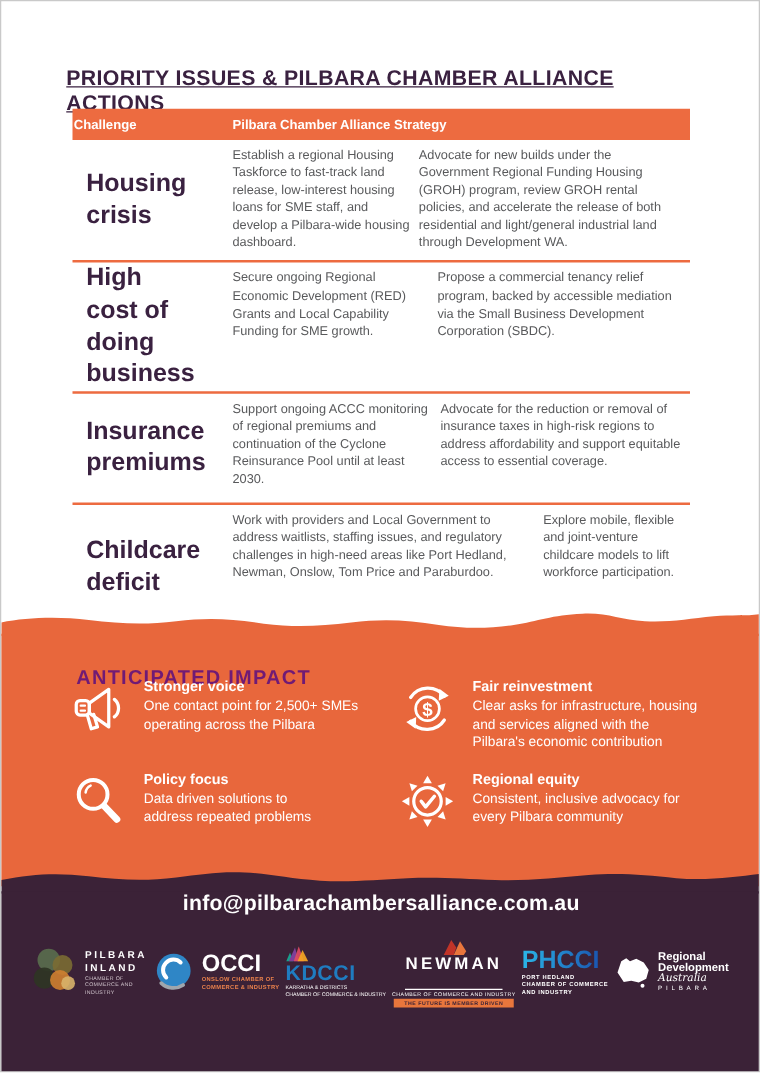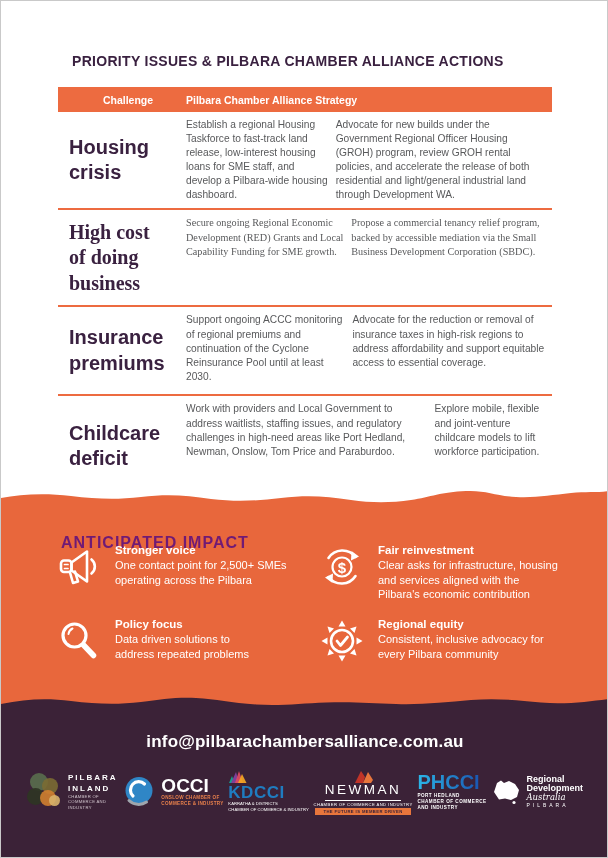--- a/index.html
+++ b/index.html
@@ -10,80 +10,80 @@
     --gray:#58595B;
   }
   html,body{margin:0;padding:0;background:#fff;}
   .page{
     position:relative;width:608px;height:858px;box-sizing:border-box;
     background:#fff;border:1px solid #c9c9c9;overflow:hidden;
     font-family:"Liberation Sans",sans-serif;
   }
   
   .doc-title{
-    position:absolute;left:71px;top:52px;width:500px;
-    font-size:14px;font-weight:bold;letter-spacing:.3px;color:var(--purple);
+    position:absolute;left:52px;top:52px;width:500px;
+    font-size:17px;font-weight:bold;letter-spacing:.3px;color:var(--purple);text-decoration:underline;
   }
   
   .issues-table{position:absolute;left:57px;top:86px;width:494px;}
   .thead{
     display:grid;grid-template-columns:128px 1fr;align-items:center;height:25px;
     background:var(--accent);color:#fff;font-size:10.5px;font-weight:bold;
   }
-  .thead .c1{padding-left:12px;text-align:center;}
+  .thead .c1{padding-left:1px;}
   .trow{display:grid;grid-template-columns:128px 1fr;border-bottom:2px solid var(--accent);}
   .trow.last{border-bottom:none;}
   .challenge{
     padding-left:11px;display:flex;align-items:center;
     font-size:20px;font-weight:bold;color:var(--purple);line-height:1.28;
   }
   .challenge>span{max-width:86px;}
   .strategies{display:flex;justify-content:center;}
   .strategies p{margin:0;padding:6px 6px 6px 0;font-size:10.2px;line-height:1.38;color:var(--gray);}
   .sdiv{border-top:1px solid var(--accent2);}
-  .r1{min-height:95px;} .r2{min-height:95px;font-family:Liberation Serif, serif;} .r3{min-height:87px;} .r4{min-height:100px;}
+  .r1{min-height:95px;} .r2{min-height:95px;} .r3{min-height:87px;} .r4{min-height:100px;}
   
   .wave-top{position:absolute;left:0;top:486px;width:608px;height:22px;display:block;}
   .impact-bg{position:absolute;left:0;top:506px;width:608px;height:202px;background:var(--accent2);}
   .impact-heading{
     position:absolute;left:60px;top:533px;color:#701a75;
     font-size:16px;font-weight:bold;letter-spacing:1px;
   }
   .impact-grid{
     position:absolute;left:55px;top:543px;width:505px;
     display:grid;grid-template-columns:263px 1fr;row-gap:16px;
   }
   .impact-item{display:flex;gap:13px;align-items:flex-start;}
   .impact-icon{width:46px;height:46px;flex:none;}
   .impact-title{margin:0 0 2px;font-size:11.5px;font-weight:bold;color:#fff;}
   .impact-text{margin:0;font-size:11px;line-height:1.33;color:#fff;}
   .w1{max-width:192px;} .w2{max-width:198px;} .w3{max-width:142px;} .w4{max-width:172px;}
   
   .wave-bottom{position:absolute;left:0;top:690px;width:608px;height:24px;display:block;}
   .footer{position:absolute;left:0;top:712px;width:608px;height:146px;background:var(--purple2);}
   .footer-email{
-    margin-top:19px;text-align:center;color:#fff;
+    text-align:center;color:#fff;
     font-size:17px;font-weight:bold;letter-spacing:.2px;
   }
   .logos{
     display:flex;justify-content:space-between;align-items:center;
     padding:0 26px;margin-top:16px;
   }
   .logo{display:flex;align-items:center;gap:5px;color:#fff;}
   .tiny{font-size:5px;letter-spacing:.3px;line-height:1.25;}
   .pi-circles{position:relative;width:36px;height:42px;flex:none;}
   .pi-circles i{position:absolute;border-radius:50%;display:block;}
   .pi-t{font-size:8px;font-weight:bold;letter-spacing:2px;line-height:1.3;}
   .occi-t{font-size:19px;font-weight:bold;line-height:1;}
   .occi-sub{color:#E8804C;font-size:4.6px;font-weight:bold;letter-spacing:.3px;line-height:1.3;}
   .kdcci{flex-direction:column;align-items:flex-start;gap:0;}
   .kdcci-t{font-size:17px;font-weight:bold;color:#1F7CC0;letter-spacing:.5px;line-height:1;}
   .kdcci-sub{font-size:4.2px;line-height:1.3;}
   .newman{flex-direction:column;gap:0;align-items:center;}
-  .newman-t{font-size:13.5px;font-weight:normal;letter-spacing:2.5px;line-height:1.1;border-bottom:.5px solid #fff;padding-bottom:2px;}
+  .newman-t{font-size:13.5px;font-weight:bold;letter-spacing:2.5px;line-height:1.1;border-bottom:.5px solid #fff;padding-bottom:12px;}
   .newman-sub{font-size:4.2px;letter-spacing:.4px;margin-top:1px;}
   .newman-tag{background:#E8763C;color:#3B2237;font-size:4.2px;font-weight:bold;padding:1px 8px;margin-top:1.5px;letter-spacing:.4px;}
   .phcci{flex-direction:column;align-items:flex-start;gap:1px;}
   .phcci-t{
     font-size:20px;font-weight:bold;line-height:1;color:#1E88D2;
     background:linear-gradient(90deg,#2BB7E8,#1A55B0);
     -webkit-background-clip:text;background-clip:text;
   }
   @supports ((-webkit-background-clip:text) or (background-clip:text)){
     .phcci-t{color:transparent;}
@@ -107,21 +107,21 @@
       <div class="c2">Pilbara Chamber Alliance Strategy</div>
     </div>
 
     <div class="trow r1">
       <div class="challenge">
           <span>Housing crisis</span>
         </div>
       <div class="strategies">
         <p>Establish a regional Housing Taskforce to fast-track land release, low-interest housing loans for SME staff, and develop a Pilbara-wide housing dashboard.</p>
         <div class="sdiv"></div>
-        <p>Advocate for new builds under the Government Regional Officer Housing (GROH) program, review GROH rental policies, and accelerate the release of both residential and light/general industrial land through Development WA.</p>
+        <p>Advocate for new builds under the Government Regional Funding Housing (GROH) program, review GROH rental policies, and accelerate the release of both residential and light/general industrial land through Development WA.</p>
       </div>
     </div>
 
     <div class="trow r2">
       <div class="challenge">
           <span>High cost of doing business</span>
         </div>
       <div class="strategies">
         <p>Secure ongoing Regional Economic Development (RED) Grants and Local Capability Funding for SME growth.</p>
         <div class="sdiv"></div>

